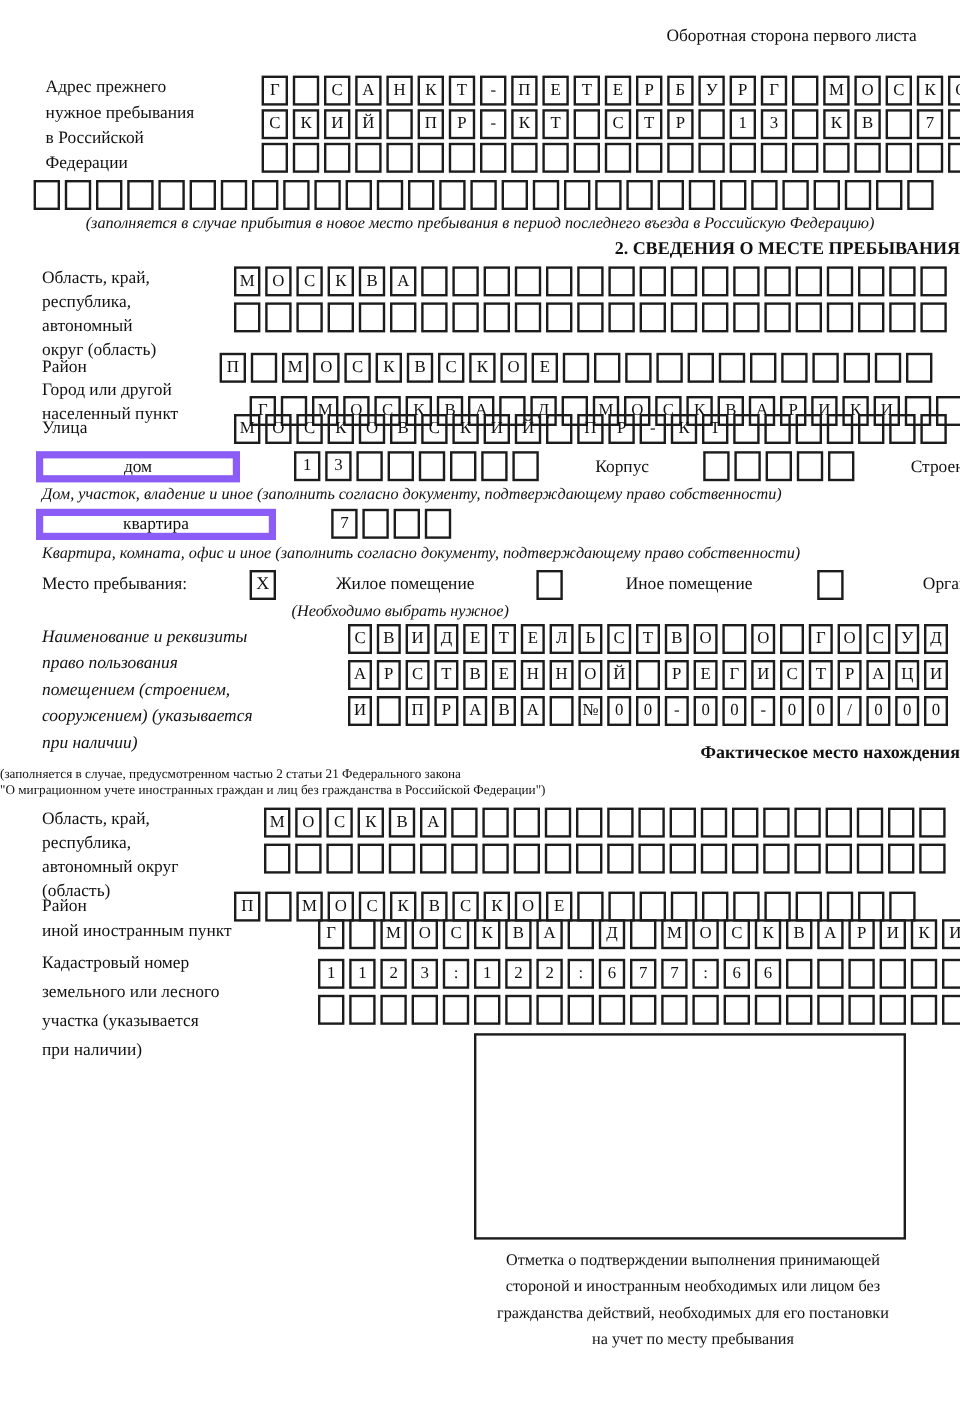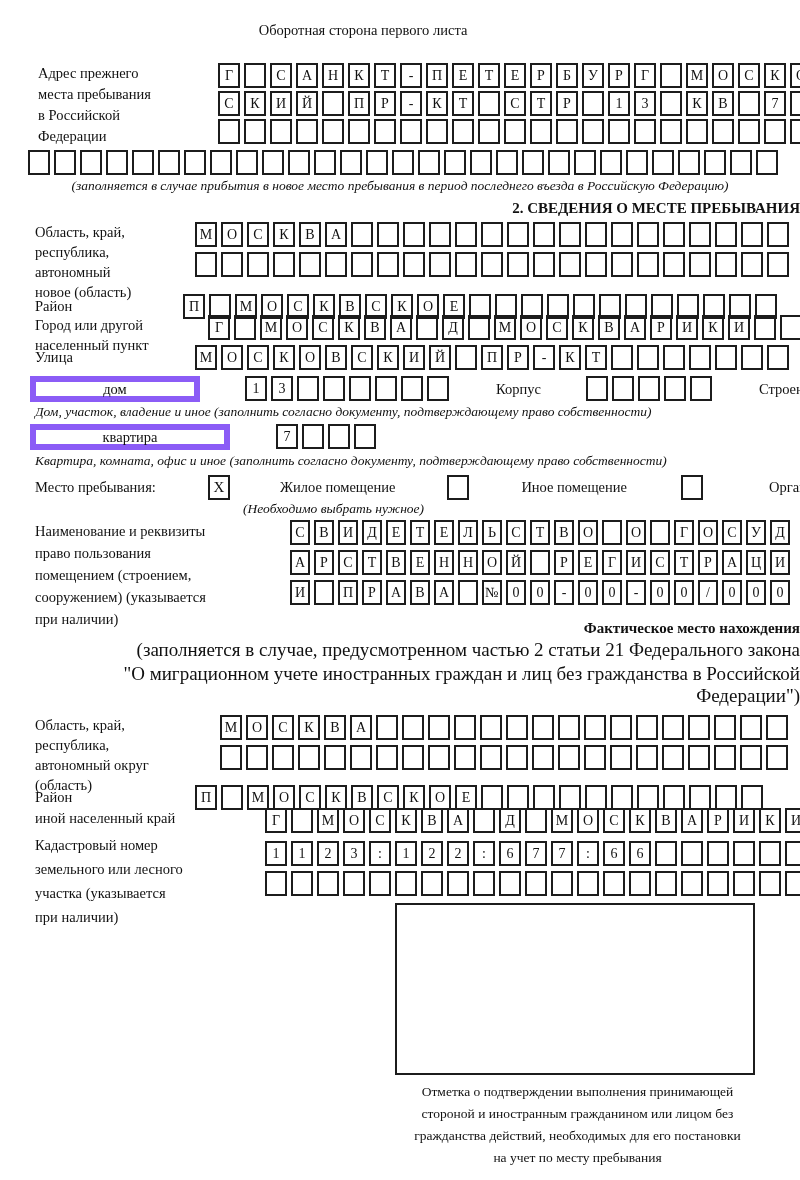--- a/index.html
+++ b/index.html
@@ -1,18 +1,18 @@
 <!DOCTYPE html>
 <html><head>
 <meta charset="utf-8">
 <style>
   html,body{margin:0;padding:0;background:#fff;}
   .page{position:relative;width:800px;height:1180px;background:#fff;overflow:hidden;
         font-family:"Liberation Serif", serif;color:#111;}
-  .header-note{margin-top:22px;padding-right:74px;text-align:center;font-size:14.5px;}
+  .header-note{margin-top:22px;padding-right:36px;text-align:right;font-size:14.5px;}
   .row{display:flex;align-items:flex-start;gap:40px;}
   .label{font-size:14.5px;line-height:21px;flex:none;}
   .label .line{white-space:nowrap;}
   .cells{display:flex;gap:4px;flex:none;}
   .cell{width:22px;height:25px;border:2px solid #1c1c1c;box-sizing:border-box;flex:none;
         display:flex;align-items:center;justify-content:center;font-size:14px;line-height:1;}
   .cells.np .cell{width:20px;}
   .grid{display:flex;flex-direction:column;flex:none;}
   .grid.g3{gap:3px;}
   .grid.g5{gap:5px;}
@@ -20,33 +20,33 @@
   .center{text-align:center;}
   .h2{margin-top:6px;text-align:right;font-size:15px;font-weight:bold;}
   .wbox{height:26px;border:6px solid #8b5cf6;box-sizing:border-box;flex:none;
         display:flex;align-items:center;justify-content:center;font-size:14.5px;}
   .inline-label{font-size:14.5px;line-height:26px;flex:none;}
   .cbox{width:22px;height:25px;border:2px solid #1c1c1c;box-sizing:border-box;flex:none;
         display:flex;align-items:center;justify-content:center;font-size:15px;}
   .opt-label{font-size:14.5px;line-height:25px;flex:none;}
   .stamp-box{margin:-26px 0 0 395px;width:360px;height:172px;border:2px solid #1c1c1c;box-sizing:border-box;}
   .stamp-caption{margin:6px 0 0 390px;width:375px;text-align:center;font-size:13.5px;line-height:22px;}
-  .sub{text-align:right;font-size:19px;margin-top:2px;padding-left:40px;}
+  .sub{text-align:left;font-size:11px;margin-top:2px;}
 </style>
 </head>
 <body>
 
 <div class="page">
 
   <div class="header-note">Оборотная сторона первого листа</div>
 
   <div class="row" style="margin:24px 0 0 38px;">
     <div class="label" style="width:140px;">
         <div class="line">Адрес прежнего</div>
-        <div class="line">места пребывания</div>
+        <div class="line">нужное пребывания</div>
         <div class="line">в Российской</div>
         <div class="line">Федерации</div>
       </div>
     <div class="grid g3">
       <div class="cells">
           <span class="cell">Г</span>
           <span class="cell"></span>
           <span class="cell">С</span>
           <span class="cell">А</span>
           <span class="cell">Н</span>
@@ -157,21 +157,21 @@
     </div>
   <div class="caption center" style="margin-top:3px;">(заполняется в случае прибытия в новое место пребывания в период последнего въезда в Российскую Федерацию)</div>
 
   <div class="h2">2. СВЕДЕНИЯ О МЕСТЕ ПРЕБЫВАНИЯ</div>
 
   <div class="row" style="margin:5px 0 0 35px;">
     <div class="label" style="width:120px;line-height:20px;">
         <div class="line">Область, край,</div>
         <div class="line">республика,</div>
         <div class="line">автономный</div>
-        <div class="line">новое (область)</div>
+        <div class="line">округ (область)</div>
       </div>
     <div class="grid g5">
       <div class="cells">
           <span class="cell">М</span>
           <span class="cell">О</span>
           <span class="cell">С</span>
           <span class="cell">К</span>
           <span class="cell">В</span>
           <span class="cell">А</span>
           <span class="cell"></span>
@@ -242,21 +242,21 @@
         <span class="cell"></span>
         <span class="cell"></span>
         <span class="cell"></span>
         <span class="cell"></span>
         <span class="cell"></span>
         <span class="cell"></span>
         <span class="cell"></span>
       </div>
   </div>
 
-  <div class="row" style="margin:-4px 16px 0 35px;">
+  <div class="row" style="margin:-4px 16px 0 35px;align-items:flex-end;">
     <div class="label" style="width:133px;line-height:20px;">
         <div class="line">Город или другой</div>
         <div class="line">населенный пункт</div>
       </div>
     <div class="cells">
         <span class="cell">Г</span>
         <span class="cell"></span>
         <span class="cell">М</span>
         <span class="cell">О</span>
         <span class="cell">С</span>
@@ -356,21 +356,21 @@
     <div class="cbox">X</div>
     <div class="opt-label" style="margin-left:10px;">Жилое помещение</div>
     <div class="cbox" style="margin-left:12px;"></div>
     <div class="opt-label" style="margin-left:12px;">Иное помещение</div>
     <div class="cbox" style="margin-left:14px;"></div>
     <div class="opt-label" style="margin-left:26px;">Организация</div>
   </div>
   <div class="caption" style="margin:1px 0 0 243px;">(Необходимо выбрать нужное)</div>
 
   <div class="row" style="margin:3px 0 0 35px;">
-    <div class="label" style="width:215px;line-height:22px;">
+    <div class="label" style="width:215px;line-height:22px;font-style:italic;">
         <div class="line">Наименование и реквизиты</div>
         <div class="line">право пользования</div>
         <div class="line">помещением (строением,</div>
         <div class="line">сооружением) (указывается</div>
         <div class="line">при наличии)</div>
       </div>
     <div class="grid g5">
       <div class="cells np">
           <span class="cell">С</span>
           <span class="cell">В</span>
@@ -529,21 +529,21 @@
         <span class="cell"></span>
         <span class="cell"></span>
         <span class="cell"></span>
         <span class="cell"></span>
         <span class="cell"></span>
       </div>
   </div>
 
   <div class="row" style="margin:-2px 0 0 35px;">
     <div class="label" style="width:190px;line-height:20px;">
-        <div class="line">иной населенный край</div>
+        <div class="line">иной иностранным пункт</div>
       </div>
     <div class="cells">
         <span class="cell">Г</span>
         <span class="cell"></span>
         <span class="cell">М</span>
         <span class="cell">О</span>
         <span class="cell">С</span>
         <span class="cell">К</span>
         <span class="cell">В</span>
         <span class="cell">А</span>
@@ -619,18 +619,18 @@
           <span class="cell"></span>
           <span class="cell"></span>
           <span class="cell"></span>
         </div>
     </div>
   </div>
 
   <div class="stamp-box"></div>
   <div class="stamp-caption">
       <div class="line">Отметка о подтверждении выполнения принимающей</div>
-      <div class="line">стороной и иностранным гражданином или лицом без</div>
+      <div class="line">стороной и иностранным необходимых или лицом без</div>
       <div class="line">гражданства действий, необходимых для его постановки</div>
       <div class="line">на учет по месту пребывания</div>
     </div>
 
 </div>
 
 </body></html>

